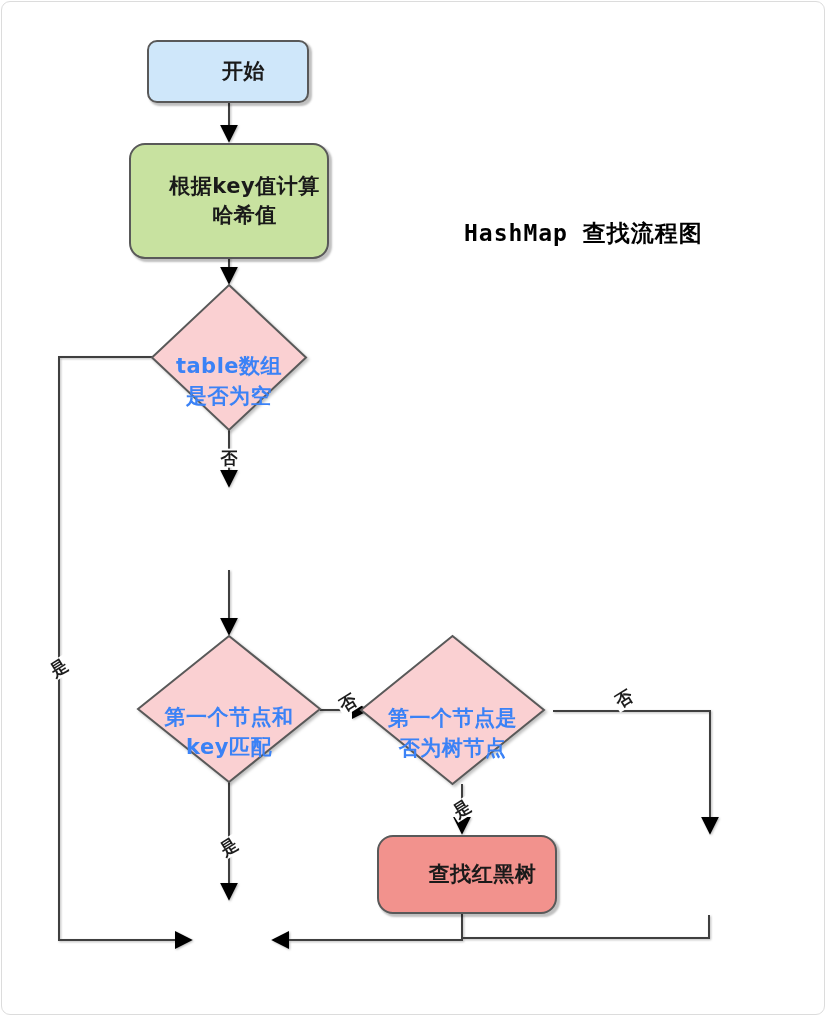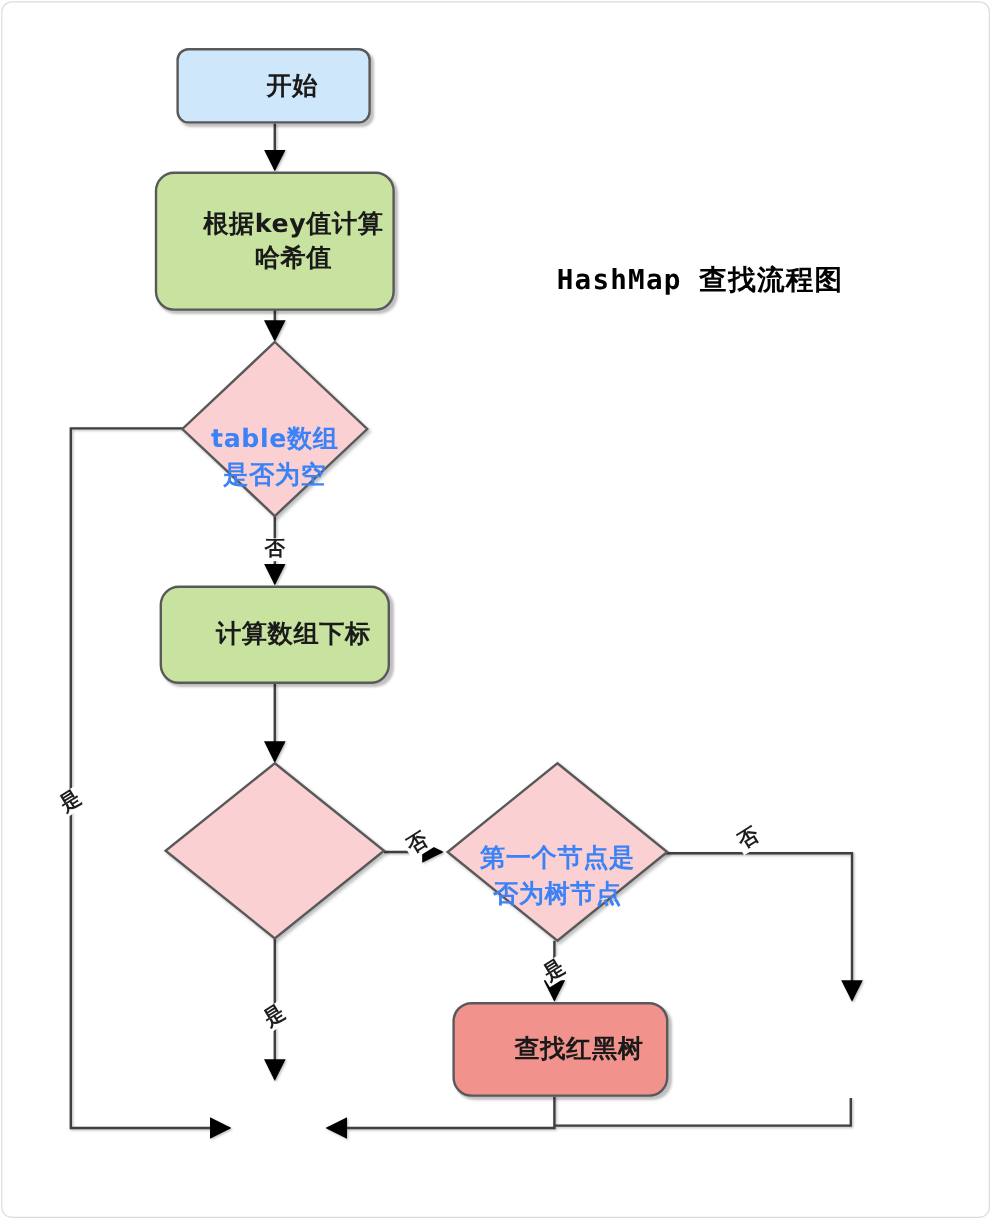--- a/index.html
+++ b/index.html
@@ -154,31 +154,30 @@
     </div>
 
     <div class="diamond" style="left:150px; top:283px; width:154px; height:145px;">
       <svg viewBox="0 0 100 100" preserveAspectRatio="none">
         <polygon points="50,0 100,50 50,100 0,50" fill="#fad0d2"></polygon>
       </svg>
       <div class="node-label">table数组
 是否为空</div>
     </div>
 
-    <div class="node box r16" style="left: 131px; top: 486px; width: 192px; height: 82px; background-color: rgb(200, 226, 160);">
-      <span>计算数组下标</span>
-    </div>
 
     <div class="diamond" style="left:136px; top:634px; width:182px; height:146px;">
       <svg viewBox="0 0 100 100" preserveAspectRatio="none">
         <polygon points="50,0 100,50 50,100 0,50" fill="#fad0d2"></polygon>
       </svg>
+      <div class="node-label">第一个节点和
+key匹配</div>
     </div>
 
-    <div class="diamond" style="left:371px; top:634px; width:183px; height:148px;font-family:Liberation Mono, monospace;">
+    <div class="diamond" style="left:359px; top:634px; width:183px; height:148px;">
       <svg viewBox="0 0 100 100" preserveAspectRatio="none">
         <polygon points="50,0 100,50 50,100 0,50" fill="#fad0d2"></polygon>
       </svg>
       <div class="node-label">第一个节点是
 否为树节点</div>
     </div>
 
     <div class="node box r16" style="left: 375px; top: 833px; width: 180px; height: 79px; background-color: rgb(242, 146, 141);">
       <span>查找红黑树</span>
     </div>

